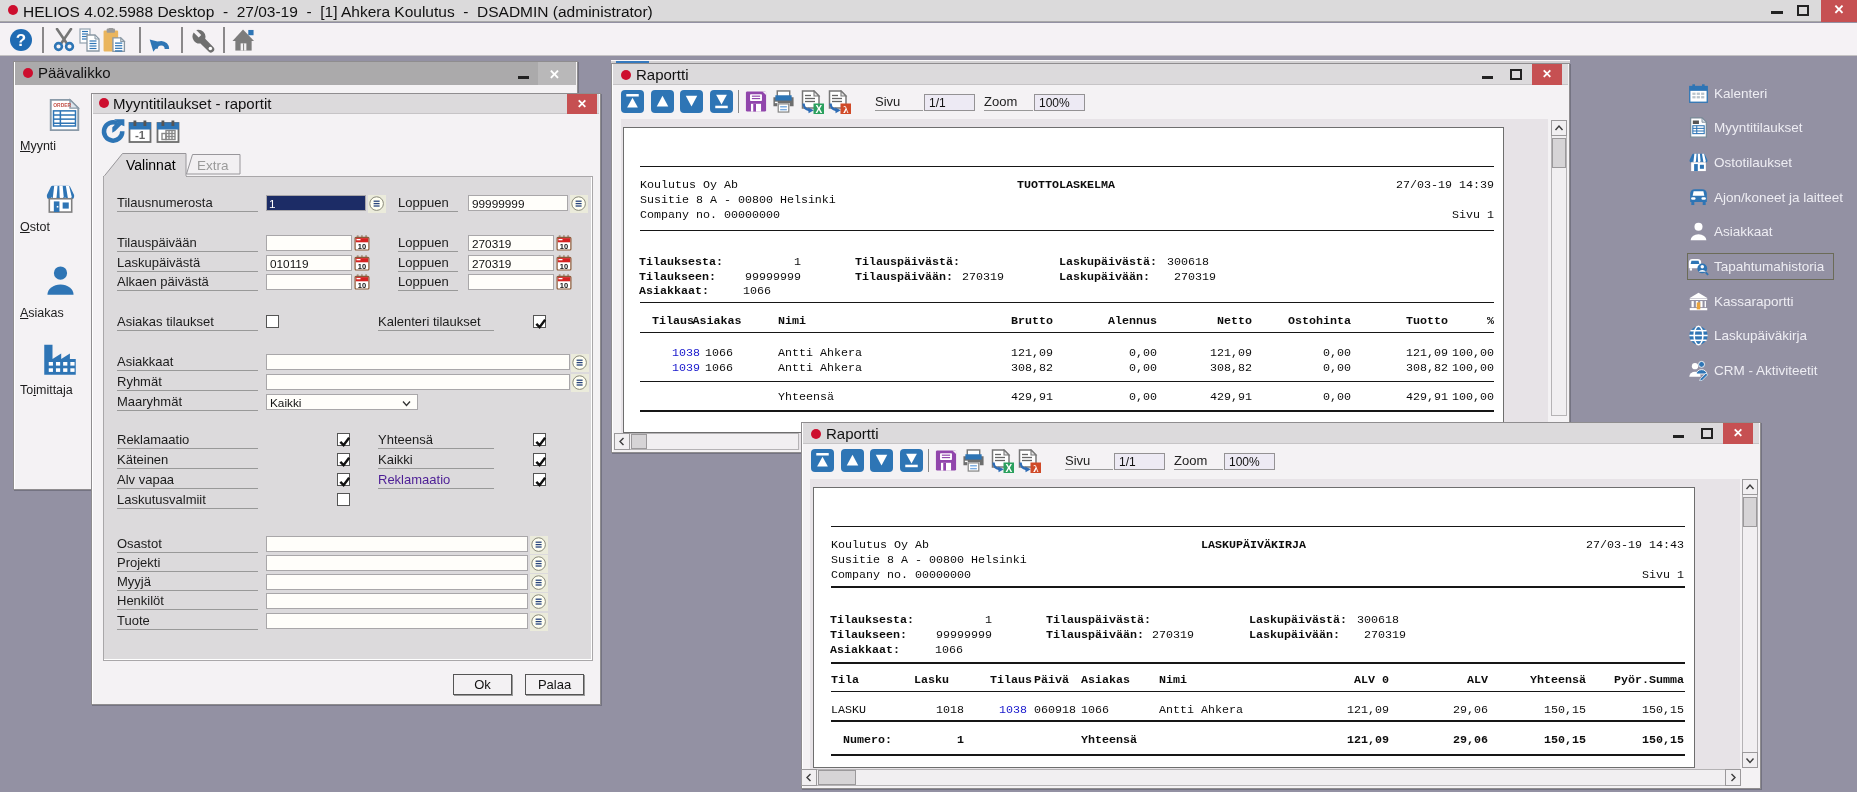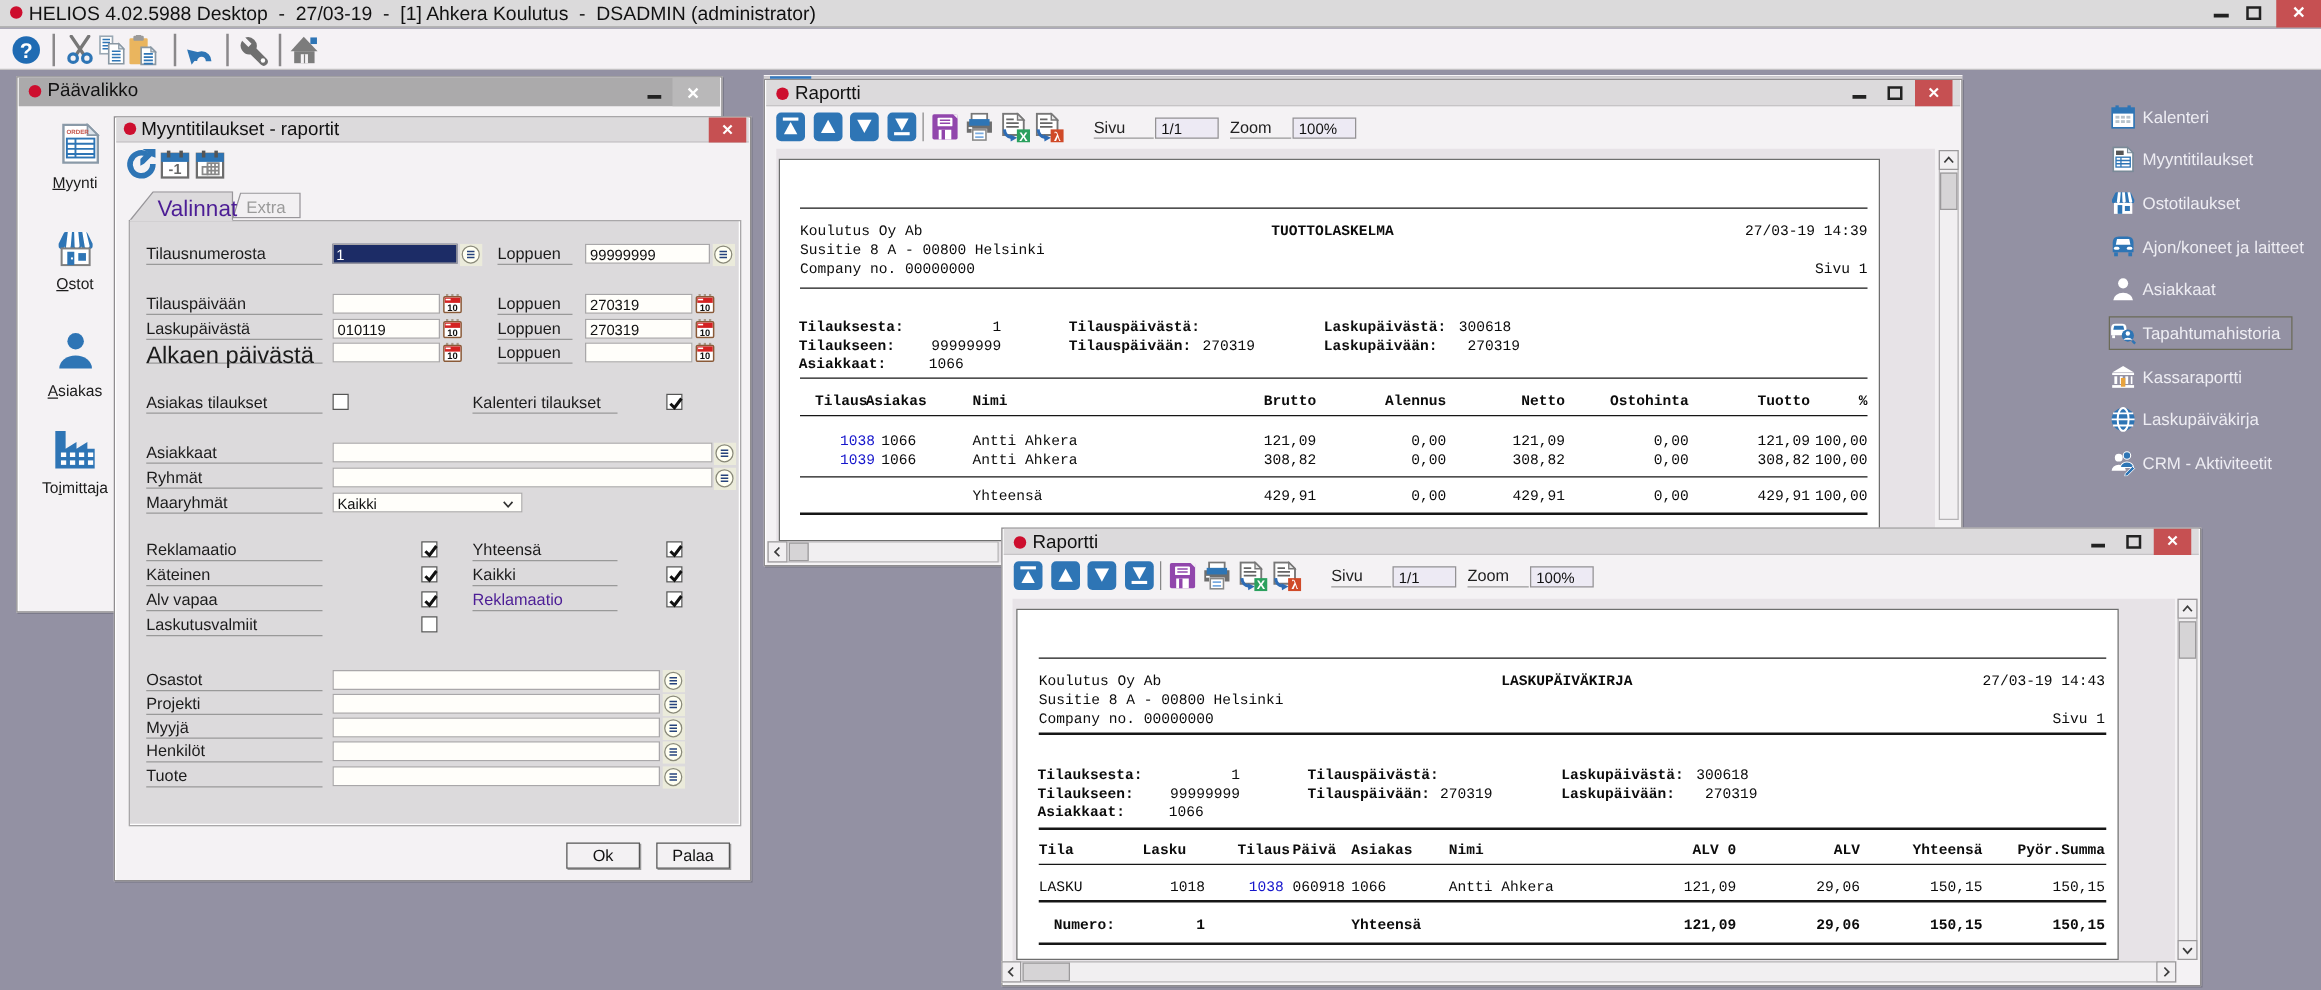--- a/index.html
+++ b/index.html
@@ -21,21 +21,21 @@
 .sthumb{position:absolute;background:#d6d4d6;border:1px solid #9b999b}
 .pfield{position:absolute;height:17px;background:#edeaf4;border:1px solid #949294;font-size:12px;color:#111;line-height:16px;padding-left:4px}
 .lbl{position:absolute;white-space:pre}
 .ul{position:absolute;height:1px;background:#999}
 .inp{position:absolute;background:#fffefa;border:1px solid #a9a7a9;font-size:11.8px;color:#111;white-space:pre}
 .inp.sel{background:#1c2c66;color:#fff}
 .panel{position:absolute;background:#dcdadc;border:1px solid #a9a7a9;box-shadow:inset -1px -1px 0 #fff}
 .btn{position:absolute;background:#f3f1f3;border:1px solid #555;box-shadow:1px 1px 0 #999;font-size:13px;color:#111;text-align:center;line-height:19px}
 .tsep{position:absolute;top:27px;width:2px;height:26px;background:#8a888a}
 .menutext{position:absolute;font-size:13.5px;color:#eeedf3}
-.pvlbl{position:absolute;width:80px;text-align:center;font-size:12.5px;color:#1c1c1c}
+.pvlbl{position:absolute;width:80px;text-align:left;font-size:12.5px;color:#1c1c1c}
 .pvlbl .u{text-decoration:underline}
 </style></head>
 <body>
 <div style="position:absolute;left:0;top:0;width:1857px;height:22px;background:#dbdadb;border-bottom:1px solid #a8a8a8"></div>
 <div class="dot" style="left:8px;top:5px;width:10px;height:10px"></div>
 <div style="position:absolute;left:23px;top:3px;font-size:15.5px;color:#111">HELIOS 4.02.5988 Desktop&nbsp; -&nbsp; 27/03-19&nbsp; -&nbsp; [1] Ahkera Koulutus&nbsp; -&nbsp; DSADMIN (administrator)</div>
 <div style="position:absolute;left:1771px;top:11px;width:12px;height:2.5px;background:#222"></div>
 <div class="maxbox" style="left:1797px;top:5px"></div>
 <div class="closebtn" style="left:1821px;top:0;width:36px;height:22px"><span style="font-size:13px">✕</span></div>
 <div style="position:absolute;left:0;top:23px;width:1857px;height:33px;background:#f5f2f5;border-bottom:1px solid #c4c2c4"></div>
@@ -282,21 +282,21 @@
   </svg>
 <div class="panel" style="left:103px;top:176px;width:490px;height:485px"></div>
 <svg style="position:absolute;left:186px;top:154px" width="55" height="21" viewBox="0 0 55 21" xmlns="http://www.w3.org/2000/svg">
     <path d="M6.5 0.5 L54 0.5 L54 20 L0.5 20 z" fill="#f2f0f2" stroke="#98969a" stroke-width="1"></path>
   </svg>
 <div style="position:absolute;left:197px;top:158px;font-size:13.5px;color:#9a9a9a">Extra</div>
 <svg style="position:absolute;left:103px;top:153px" width="84" height="24" viewBox="0 0 84 24" xmlns="http://www.w3.org/2000/svg">
     <path d="M0.5 24 L19.5 0.5 L83 0.5 L83 24" fill="#dcdadc" stroke="#98969a" stroke-width="1"></path>
     <rect x="1" y="22.8" width="82" height="1.4" fill="#dcdadc"></rect>
   </svg>
-<div style="position:absolute;left:126px;top:157px;font-size:18px;color:#4c1d95">Valinnat</div>
+<div style="position:absolute;left:126px;top:157px;font-size:14px;color:#000000">Valinnat</div>
 <div class="ul" style="left:117px;top:211.0px;width:141px"></div>
 <div class="lbl" style="left:117px;top:195px;font-size:13px;color:#1c1c1c">Tilausnumerosta</div>
 <div class="inp sel" style="left:266px;top:195px;width:100px;height:16px;line-height:16px"><span style="padding-left:2px">1</span></div>
 <svg style="position:absolute;left:368px;top:195px" width="18" height="18" viewBox="0 0 18 18" xmlns="http://www.w3.org/2000/svg">
     <rect x="0" y="0" width="18" height="18" fill="#ebebdb"></rect>
     <circle cx="8.6" cy="8.6" r="6.8" fill="#fffff2" stroke="#8a8a7a" stroke-width="1"></circle>
     <g stroke="#26437c" stroke-width="1.3">
       <line x1="5.6" y1="6.2" x2="11.6" y2="6.2"></line>
       <line x1="5.6" y1="8.6" x2="11.6" y2="8.6"></line>
       <line x1="5.6" y1="11" x2="11.6" y2="11"></line>
@@ -364,21 +364,21 @@
       <rect x="2.8" y="0.2" width="1.8" height="3"></rect>
       <rect x="7" y="0.2" width="1.8" height="3"></rect>
       <rect x="11.2" y="0.2" width="1.8" height="3"></rect>
     </g>
     <rect x="1.1" y="2.4" width="13.8" height="12.6" rx="1" fill="#fff" stroke="#8a5a38" stroke-width="1.2"></rect>
     <rect x="1.8" y="3.1" width="12.4" height="4.2" fill="#d42222"></rect>
     <rect x="2.5" y="4" width="4" height="1.3" fill="#fff"></rect>
     <text x="8" y="13.6" font-family="Liberation Sans" font-size="7.5" font-weight="bold" fill="#111" text-anchor="middle">10</text>
   </svg>
 <div class="ul" style="left:117px;top:290.0px;width:141px"></div>
-<div class="lbl" style="left:117px;top:274px;font-size:19px;color:#1c1c1c">Alkaen päivästä</div>
+<div class="lbl" style="left:117px;top:274px;font-size:13px;color:#1c1c1c">Alkaen päivästä</div>
 <div class="inp" style="left:266px;top:274px;width:86px;height:16px;line-height:16px"></div>
 <svg style="position:absolute;left:354px;top:274px" width="16" height="16" viewBox="0 0 16 16" xmlns="http://www.w3.org/2000/svg">
     <g fill="#a89888">
       <rect x="2.8" y="0.2" width="1.8" height="3"></rect>
       <rect x="7" y="0.2" width="1.8" height="3"></rect>
       <rect x="11.2" y="0.2" width="1.8" height="3"></rect>
     </g>
     <rect x="1.1" y="2.4" width="13.8" height="12.6" rx="1" fill="#fff" stroke="#8a5a38" stroke-width="1.2"></rect>
     <rect x="1.8" y="3.1" width="12.4" height="4.2" fill="#d42222"></rect>
     <rect x="2.5" y="4" width="4" height="1.3" fill="#fff"></rect>

